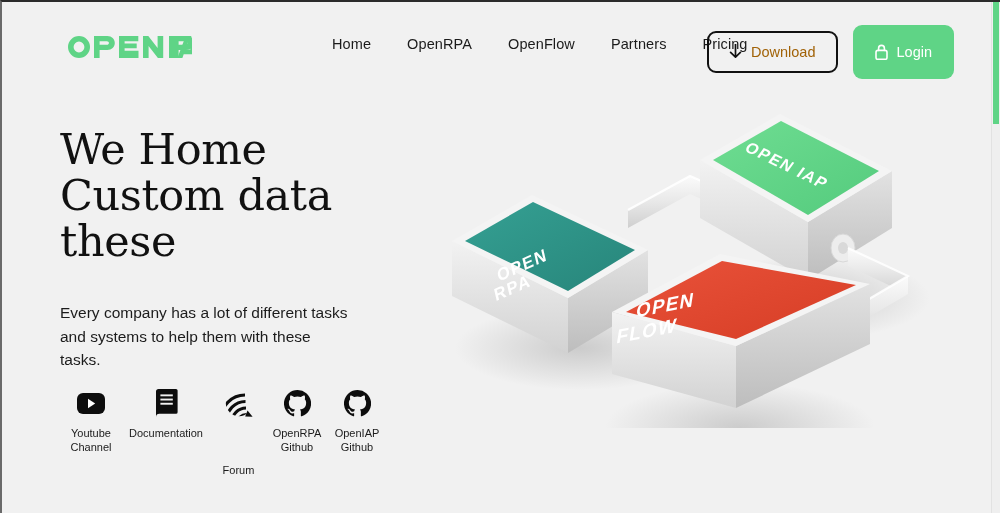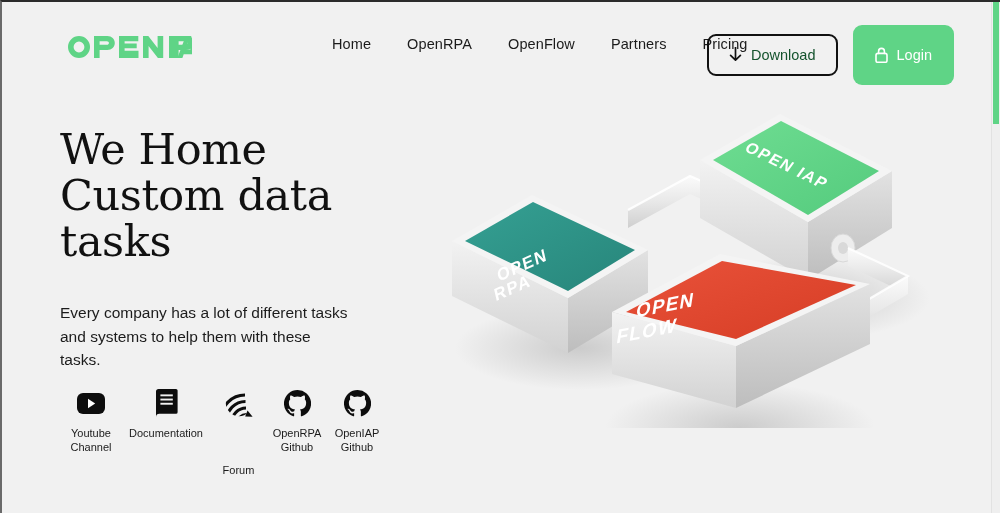--- a/index.html
+++ b/index.html
@@ -65,29 +65,29 @@
     display: flex; align-items: center; gap: 15px;
   }
   #download-button {
     display: flex; align-items: center; justify-content: center;
     gap: 9px;
     height: 42px; padding: 0 20px;
     border: 2px solid #111111;
     border-radius: 9px;
     background: transparent;
     font-size: 14.5px;
-    color: #14532d;
+    color: #a16207;
     cursor: pointer;
     font-family: "Liberation Sans", sans-serif;
   }
   #download-button .ico { display:flex; align-items:center; }
   #login-button {
     display: flex; align-items: center; justify-content: center;
     gap: 9px;
-    height: 60px; padding: 0 22px;
+    height: 54px; padding: 0 22px;
     border: none;
     border-radius: 9px;
     background: #5fd486;
     font-size: 14.5px;
     color: #ffffff;
     cursor: pointer;
     font-family: "Liberation Sans", sans-serif;
   }
   #login-button .ico { display:flex; align-items:center; }
 
@@ -202,21 +202,21 @@
         </span>
         <span>Login</span>
       </button>
     </div>
   </div>
 
   <div id="hero-text">
     <h1 id="headline">
       <span class="hl-line">We Home</span>
       <span class="hl-line">Custom data</span>
-      <span class="hl-line">tasks</span>
+      <span class="hl-line">these</span>
     </h1>
     <p id="subcopy">Every company has a lot of different tasks and systems to help them with these tasks.</p>
   </div>
 
   <div id="link-row">
 
     <div class="link-item" style="width:62px;">
       <span class="link-icon">
         <svg width="28" height="21" viewBox="0 0 28 21" aria-hidden="true">
           <rect x="0" y="0" width="28" height="21" rx="6" fill="#0d0d0d"></rect>

